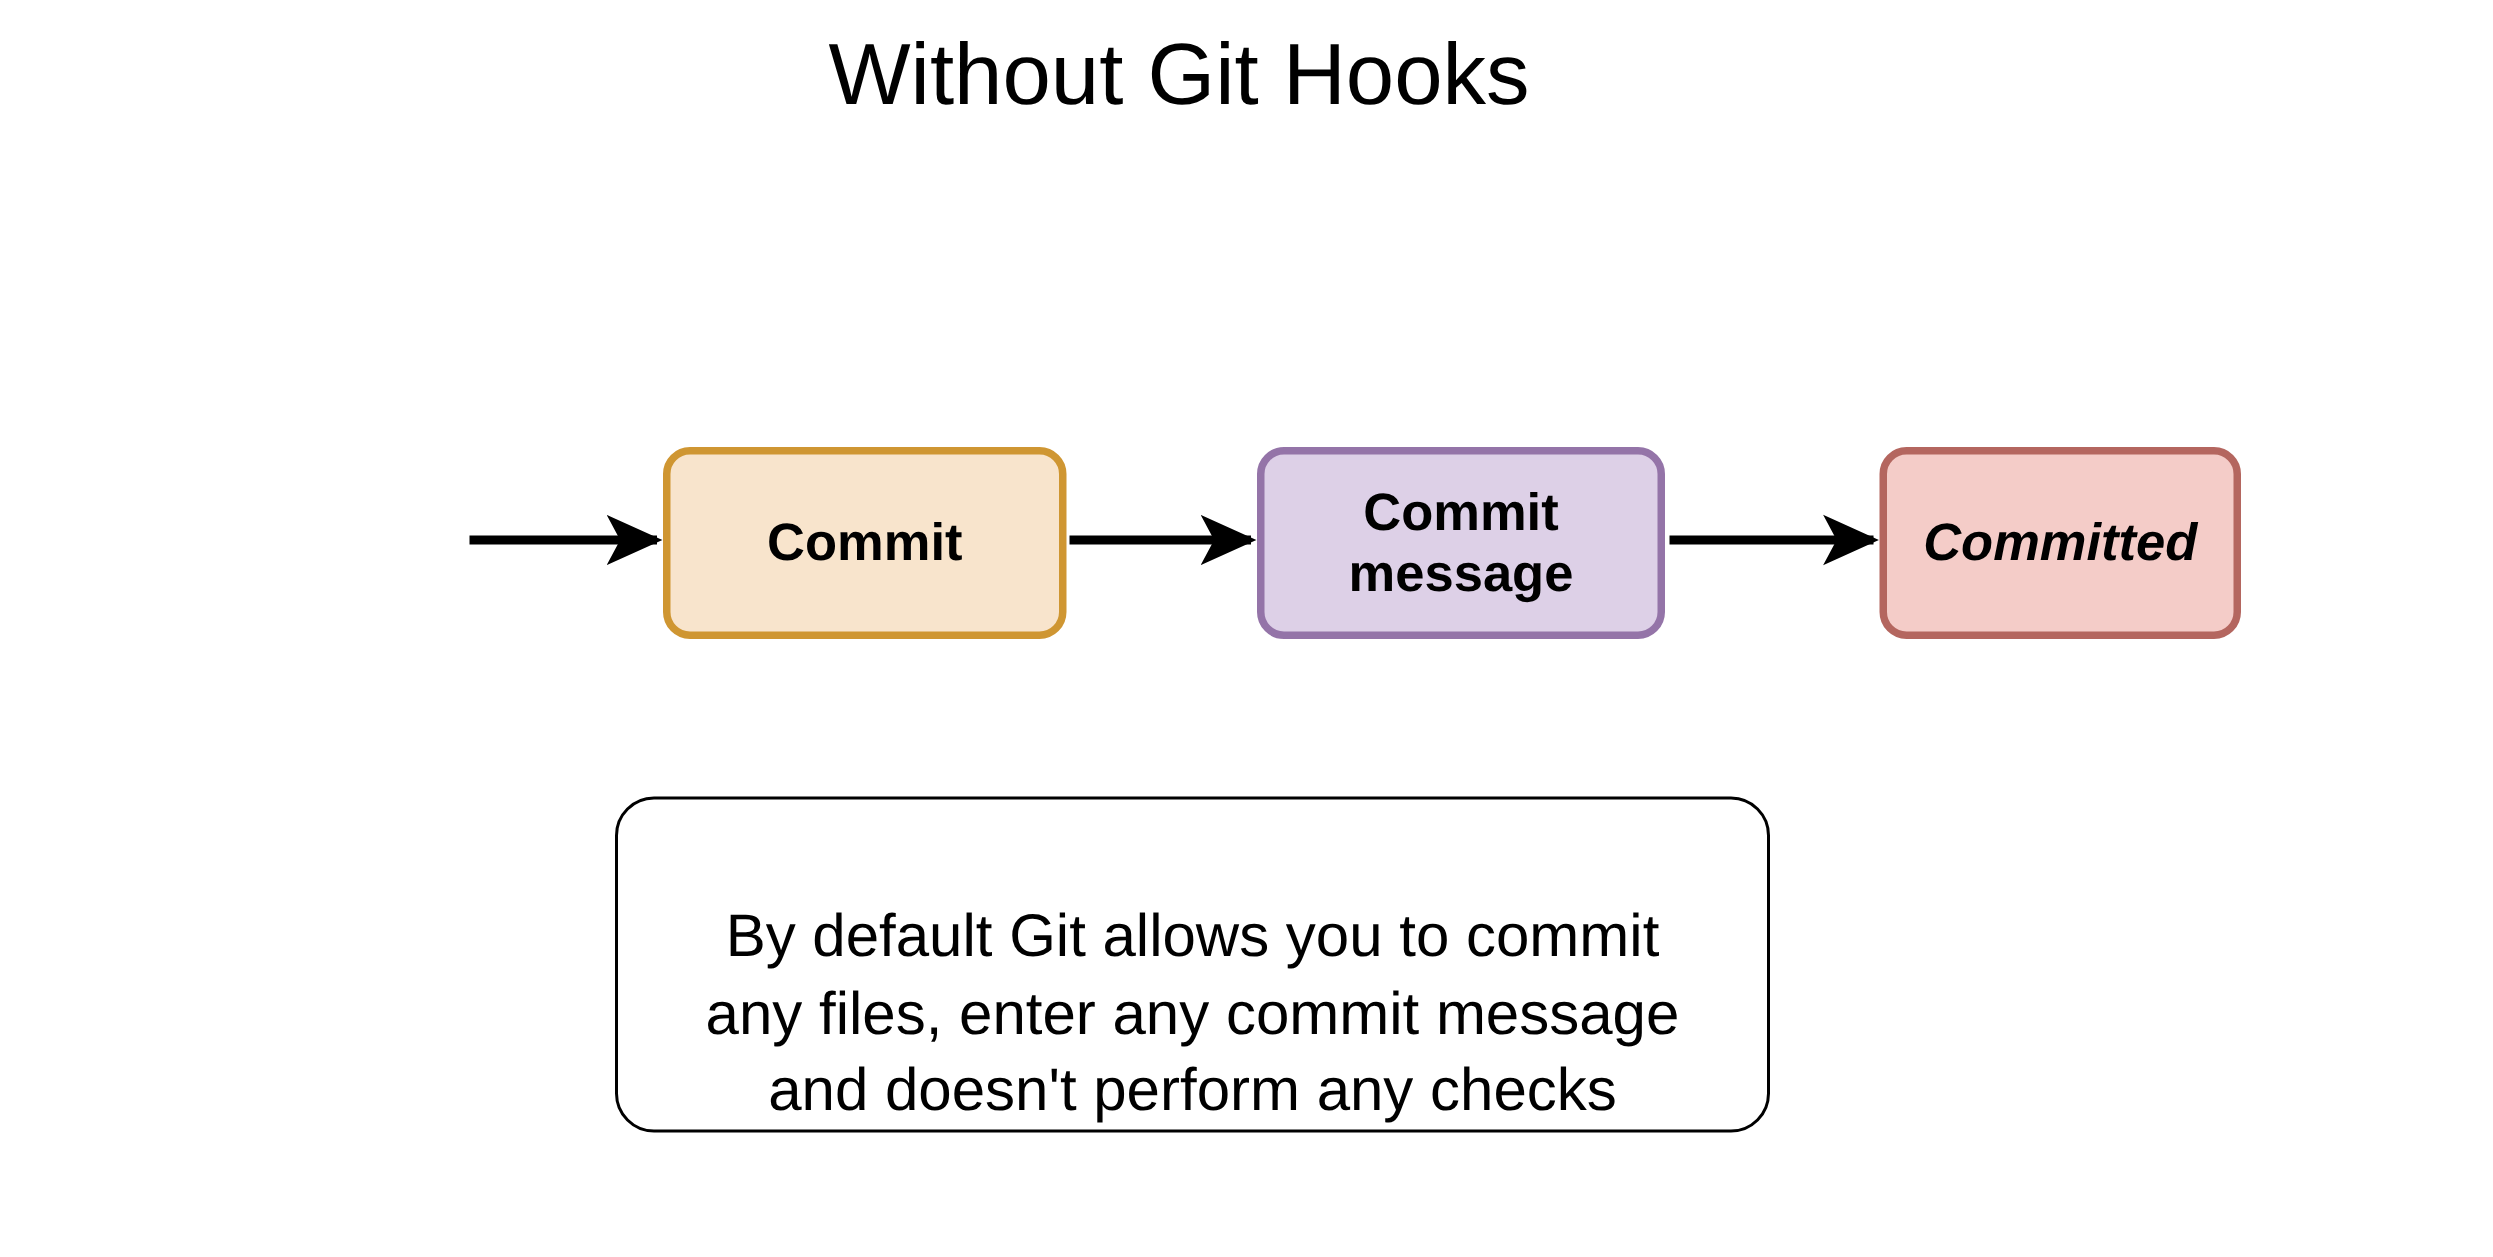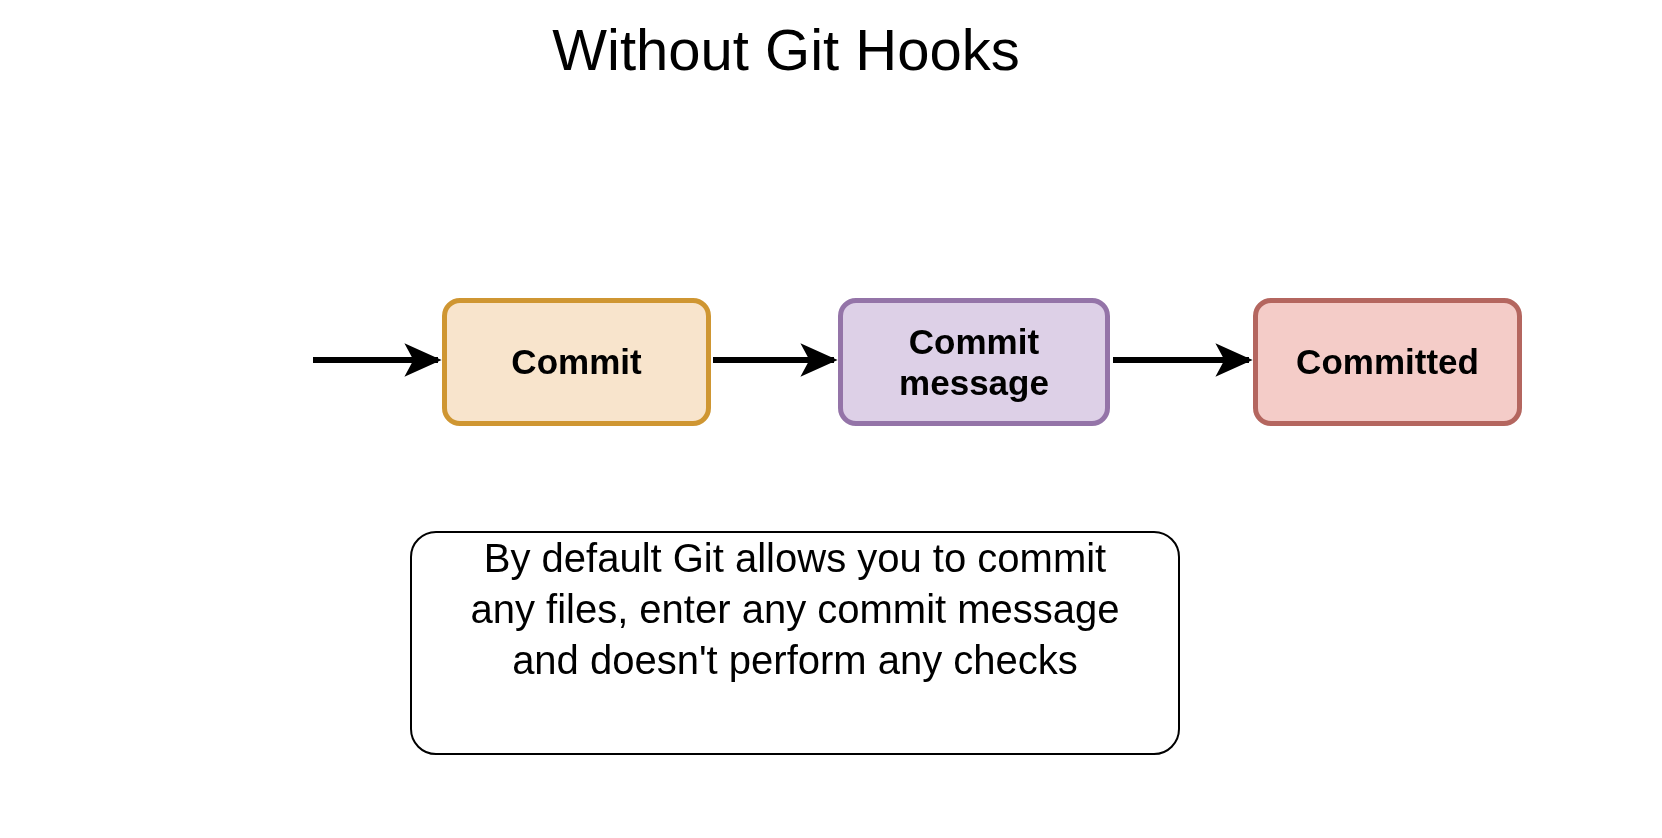--- a/index.html
+++ b/index.html
@@ -73,23 +73,24 @@
     border-color: #cf9632;
   }
   #box-commit-message {
     left: 838px; top: 298px;
     width: 272px; height: 128px;
     background: #ddd0e7;
     border-color: #9474a8;
   }
   #box-committed {
     left: 1253px; top: 298px;
-    width: 269px; height: 128px;
+    width: 241px; height: 128px;
     background: #f4ccc8;
     border-color: #b4665f;
+    font-style: italic;
   }
 
   
   #arrow-layer {
     position: absolute;
     left: 0; top: 0;
     width: 1662px;
     height: 838px;
     pointer-events: none;
   }
@@ -97,21 +98,21 @@
   
   #note-box {
     position: absolute;
     left: 410px; top: 531px;
     width: 770px; height: 224px;
     box-sizing: border-box;
     background: #ffffff;
     border: 2px solid #000000;
     border-radius: 26px;
     display: flex;
-    align-items: flex-start;
+    align-items: flex-end;
     justify-content: center;
   }
   #note-box .note-text {
     font-size: 40px;
     font-weight: 400;
     line-height: 1.28;
     text-align: center;
     color: #000000;
     white-space: pre-line;
     padding: 0 14px;

